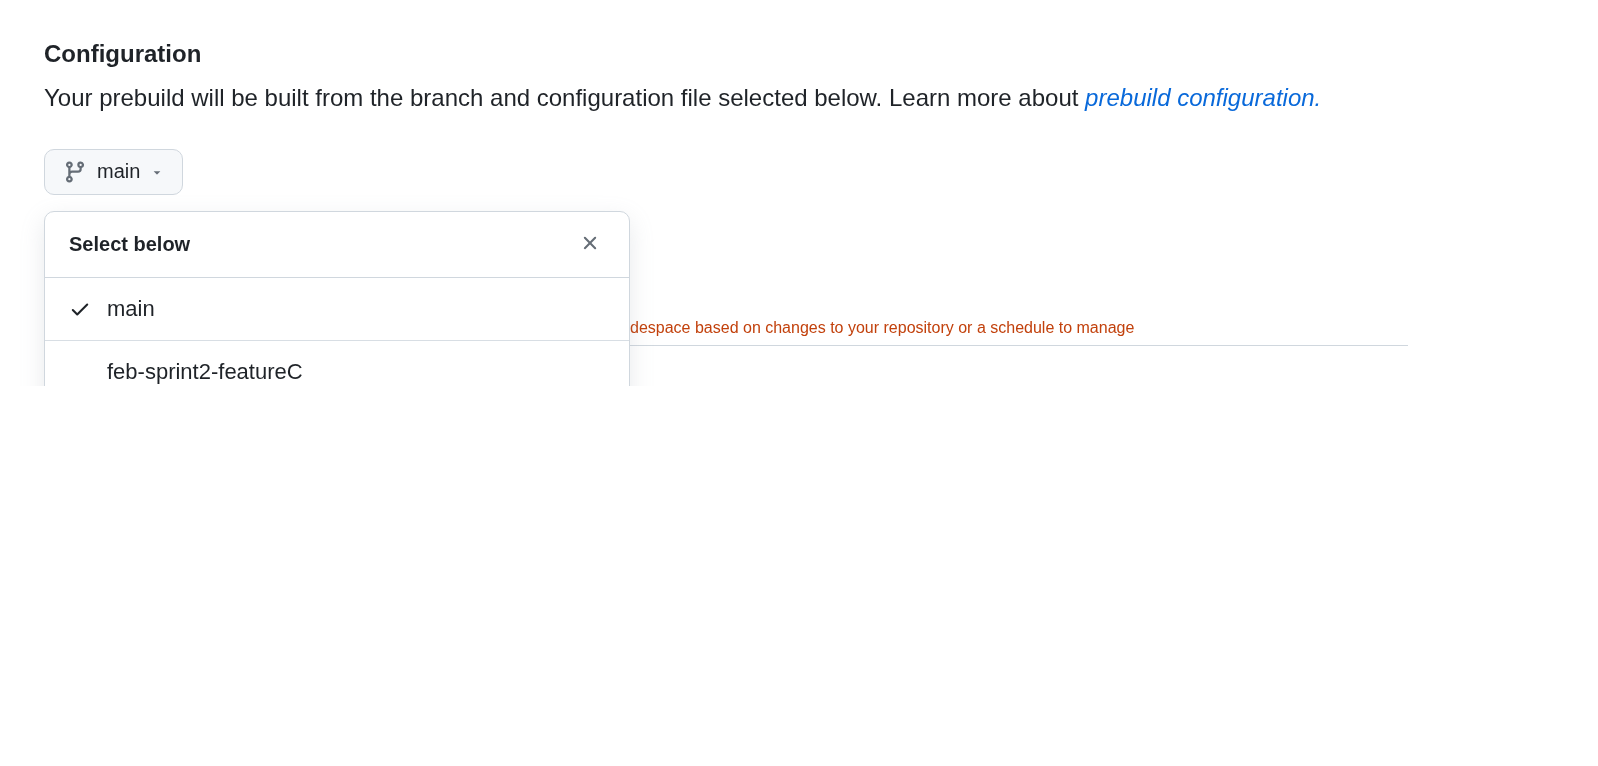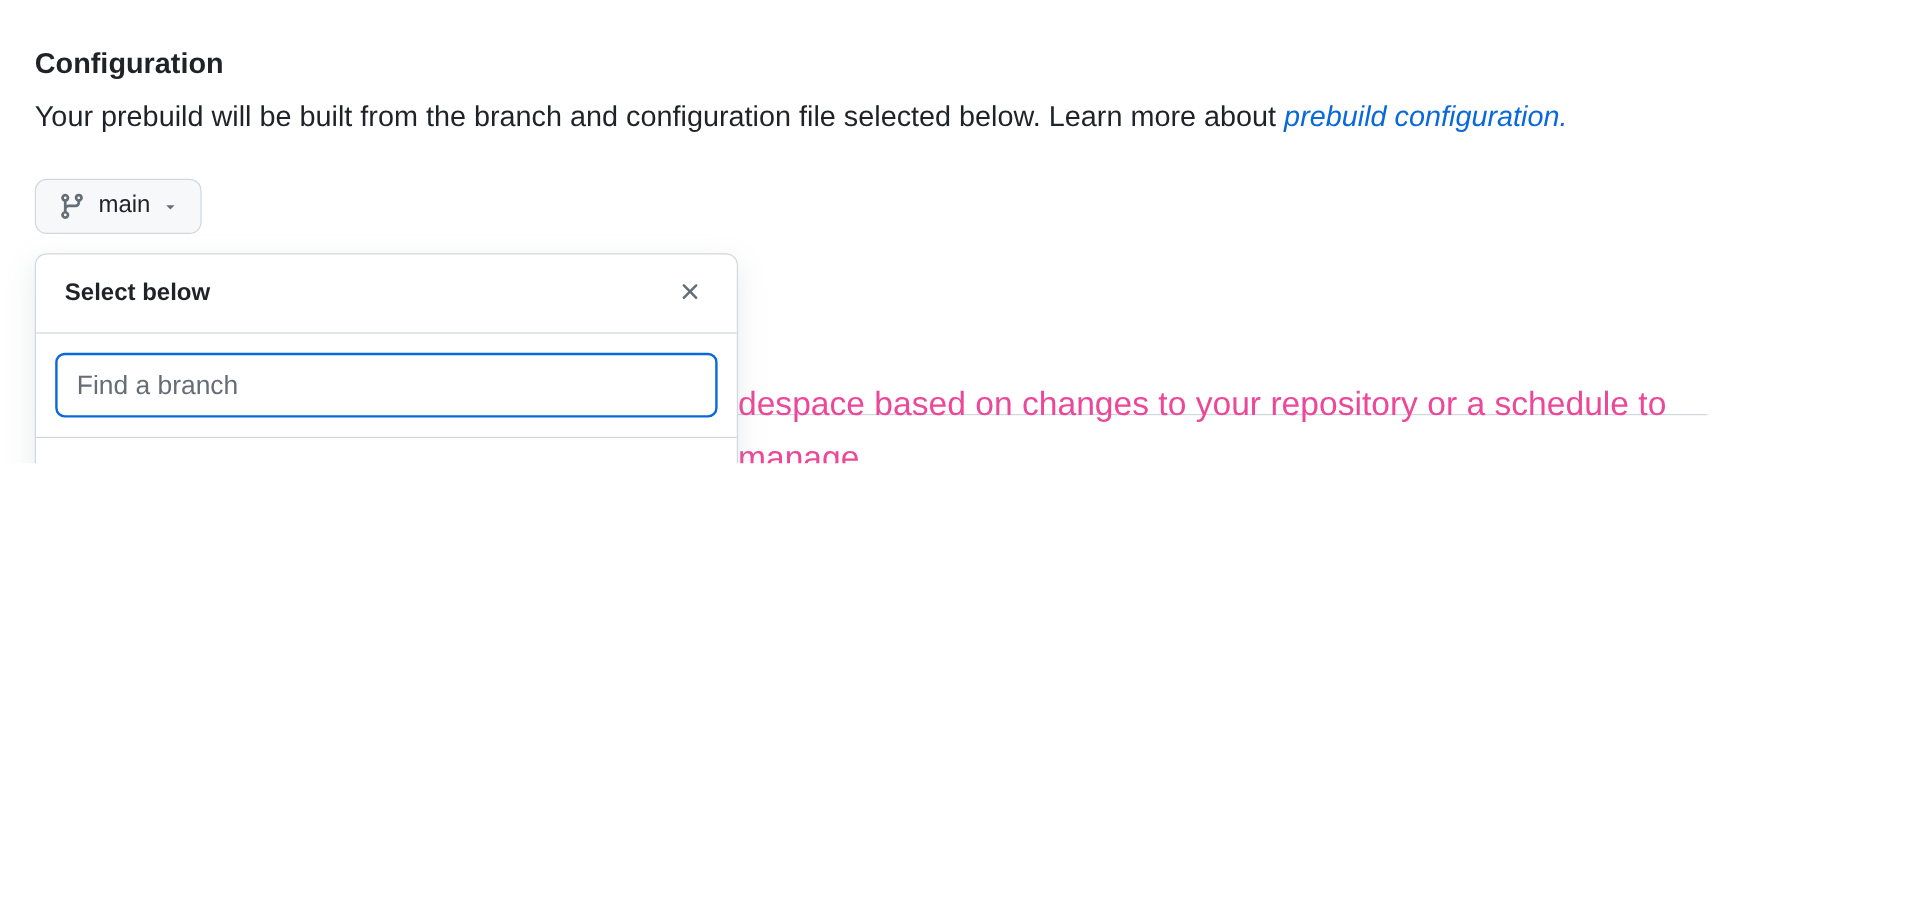--- a/index.html
+++ b/index.html
@@ -7,21 +7,21 @@
       margin: 0;
       padding: 0;
     }
     body {
       font-family: -apple-system, BlinkMacSystemFont, "Segoe UI", Helvetica, Arial, sans-serif;
       background: #ffffff;
       color: #1f2328;
       font-size: 16px;
     }
     .container {
-      padding: 40px 29px;
+      padding: 40px 44px;
       width: 1452px;
     }
     .section-title {
       font-size: 24px;
       font-weight: 600;
       color: #1f2328;
       margin-bottom: 10px;
     }
     .section-description {
       font-size: 24px;
@@ -141,22 +141,22 @@
       width: 22px;
       height: 22px;
       fill: #1f2328;
     }
     .divider {
       height: 1px;
       background: #d0d7de;
       margin-top: 150px;
     }
     .bg-text {
-      font-size: 28px;
-      color: #ec4899;
+      font-size: 16px;
+      color: #c2410c;
       line-height: 1.6;
     }
     .bg-row1 {
       position: absolute;
       top: 120px;
       left: 586px;
       right: 0;
       padding-left: 0;
     }
     .bg-row2 {
@@ -197,23 +197,20 @@
       <div class="popup-header">
         <span class="popup-title">Select below</span>
         <button class="close-btn">
           <span>
             <svg viewBox="0 0 16 16">
                 <path d="M3.72 3.72a.75.75 0 0 1 1.06 0L8 6.94l3.22-3.22a.749.749 0 0 1 1.275.326.749.749 0 0 1-.215.734L9.06 8l3.22 3.22a.749.749 0 0 1-.326 1.275.749.749 0 0 1-.734-.215L8 9.06l-3.22 3.22a.751.751 0 0 1-1.042-.018.751.751 0 0 1-.018-1.042L6.94 8 3.72 4.78a.75.75 0 0 1 0-1.06Z"></path>
               </svg>
           </span>
         </button>
       </div>
-      <div class="popup-search">
-        <input type="text" placeholder="Find a branch" style="">
-      </div>
       <ul class="branch-list">
         <li class="branch-item">
           <span class="check-wrap">
             <svg viewBox="0 0 16 16">
                 <path d="M13.78 4.22a.75.75 0 0 1 0 1.06l-7.25 7.25a.75.75 0 0 1-1.06 0L2.22 9.28a.751.751 0 0 1 .018-1.042.751.751 0 0 1 1.042-.018L6 10.94l6.72-6.72a.75.75 0 0 1 1.06 0Z"></path>
               </svg>
           </span>
           <span>main</span>
         </li>
         <li class="branch-item">

